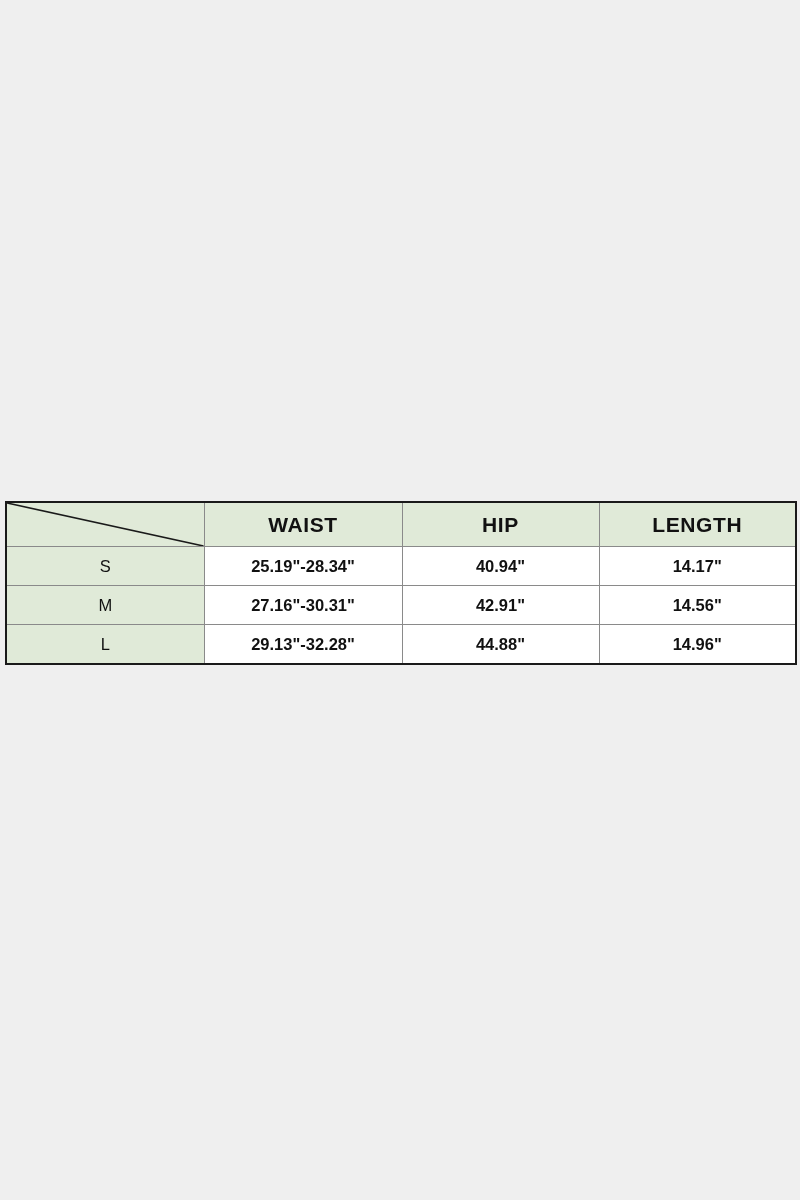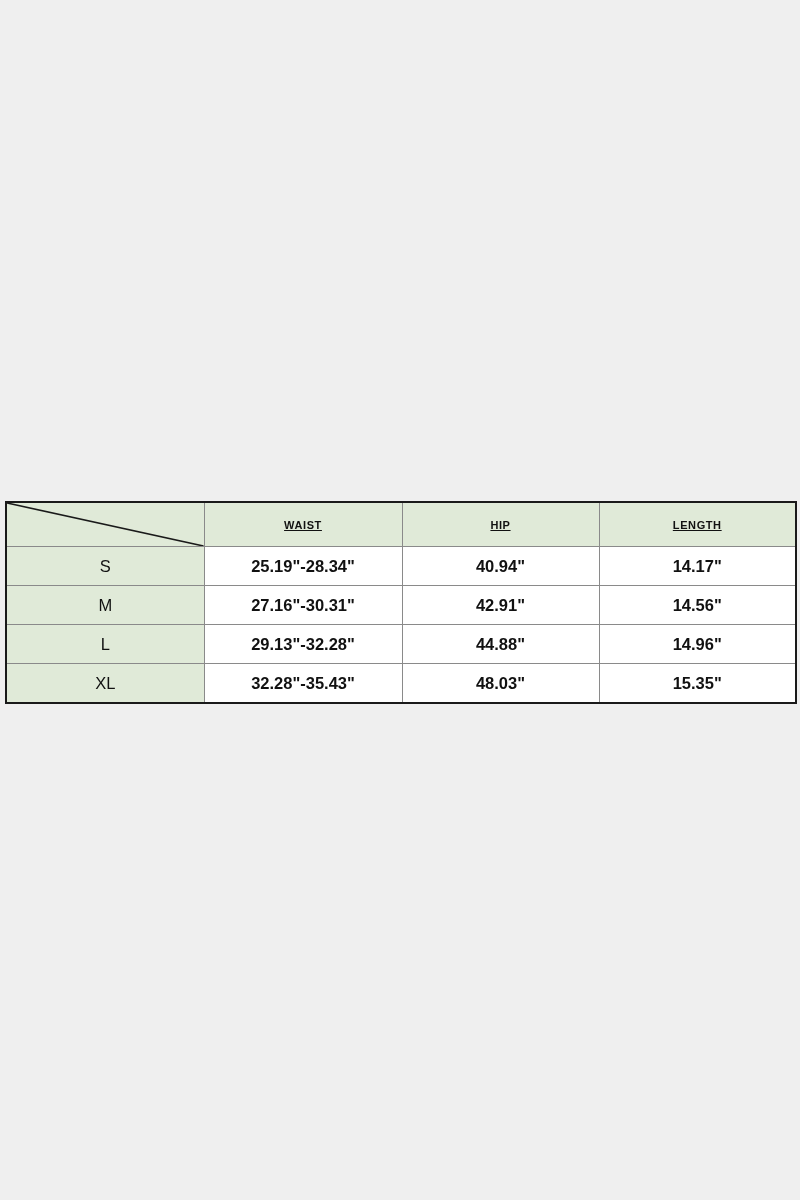--- a/index.html
+++ b/index.html
@@ -42,24 +42,23 @@
     text-align: center;
     vertical-align: middle;
     color: #111111;
     padding: 0;
   }
 
   
   tr.header-row th {
     height: 43px;
     background: #e0ead8;
-    font-size: 11px;
+    font-size: 21px;
     font-weight: bold;
     letter-spacing: 0.6px;
-    text-decoration: underline;
   }
 
   th.corner-cell {
     background: #ffffff;
     position: relative;
     padding: 0;
     overflow: hidden;
   }
   th.corner-cell .diagonal-svg {
     display: block;
@@ -120,21 +119,15 @@
         <td>27.16"-30.31"</td>
         <td>42.91"</td>
         <td>14.56"</td>
       </tr>
       <tr>
         <td class="size-cell">L</td>
         <td>29.13"-32.28"</td>
         <td>44.88"</td>
         <td>14.96"</td>
       </tr>
-      <tr>
-        <td class="size-cell">XL</td>
-        <td>32.28"-35.43"</td>
-        <td>48.03"</td>
-        <td>15.35"</td>
-      </tr>
     </tbody>
   </table>
 </div>
 
 </body></html>

